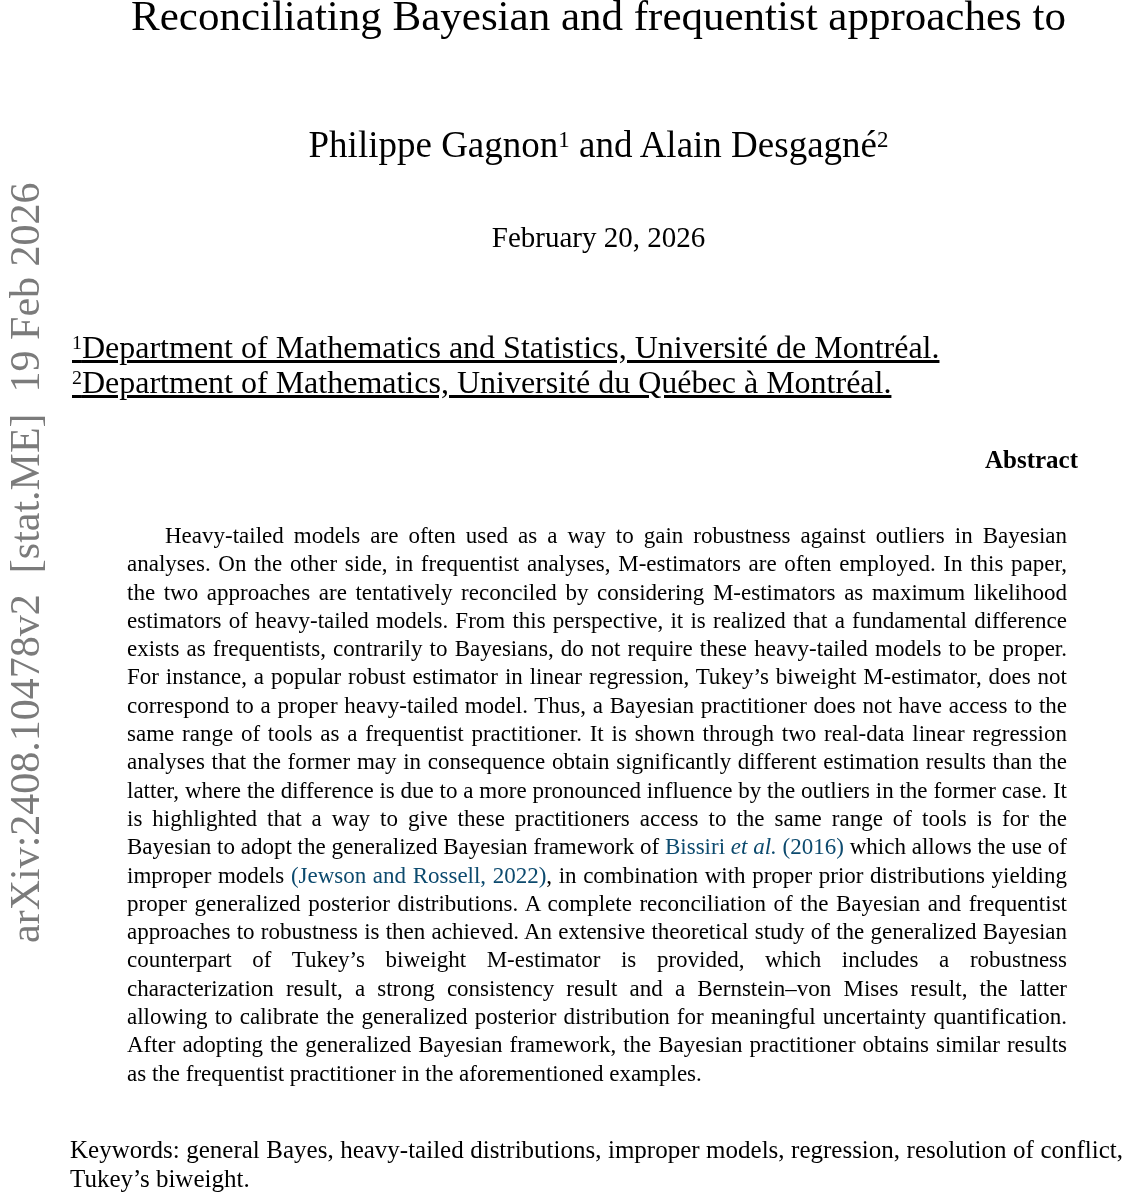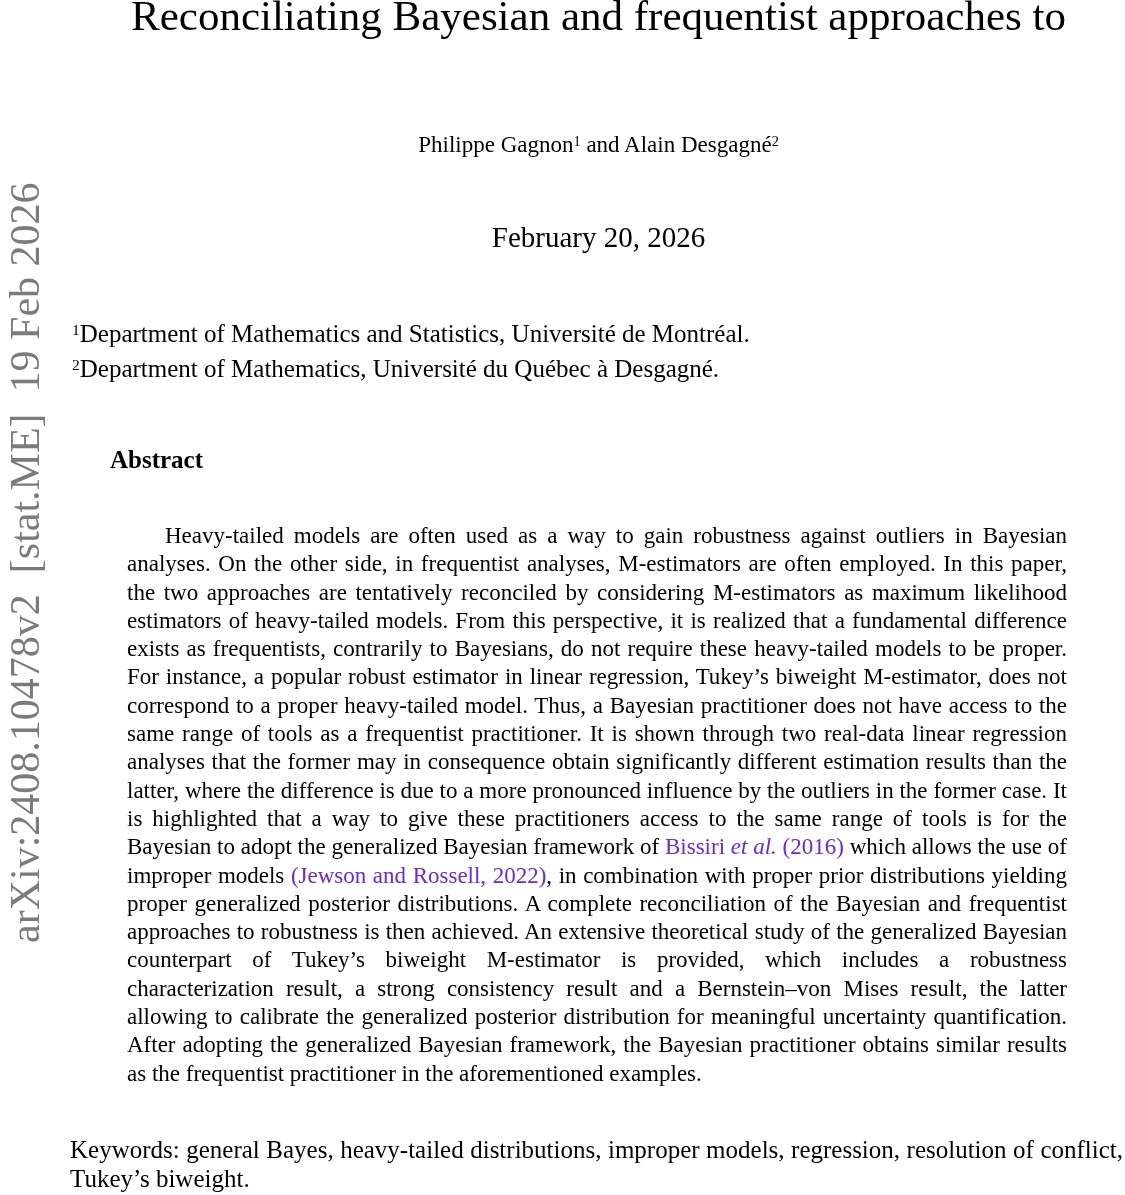--- a/index.html
+++ b/index.html
@@ -36,21 +36,21 @@
     font-size: 43px;
     line-height: 53px;
   }
   .title-line { display: block; }
   .authors-line {
     position: absolute;
     left: 72px;
     top: 127px;
     width: 1053px;
     text-align: center;
-    font-size: 23px;
+    font-size: 37px;
     line-height: 36px;
   }
   .date-line {
     position: absolute;
     left: 72px;
     top: 191px;
     width: 1053px;
     text-align: center;
     font-size: 29px;
     line-height: 36px;
@@ -59,48 +59,49 @@
   sup {
     font-size: 62%;
     vertical-align: baseline;
     position: relative;
     top: -0.45em;
     line-height: 0;
   }
   .affiliations-block {
     position: absolute;
     left: 72px;
-    top: 317px;
+    top: 330px;
     width: 1053px;
-    font-size: 25px;
+    font-size: 32px;
     line-height: 34.5px;
+    text-decoration: underline;
   }
   .abstract-heading {
     position: absolute;
-    left: 110px;
+    left: 138px;
     top: 445px;
     width: 940px;
-    text-align: left;
+    text-align: right;
     font-size: 25px;
     font-weight: bold;
     line-height: 29px;
   }
   .abstract-body {
     position: absolute;
     left: 127px;
     top: 522px;
     width: 940px;
     margin: 0;
     font-size: 23px;
     line-height: 28.3px;
     text-align: justify;
     text-indent: 38px;
   }
   .cite {
-    color: #6d28d9;
+    color: #0c4a6e;
     text-decoration: none;
     cursor: pointer;
   }
   .keywords-line {
     position: absolute;
     left: 70px;
     top: 1135px;
     width: 1053px;
     margin: 0;
     font-size: 25px;
@@ -118,21 +119,21 @@
   <h1 class="title-block" style="margin:0; font-weight:normal;">
     <span class="title-line">Reconciliating Bayesian and frequentist approaches to</span>
   </h1>
 
   <div class="authors-line"><span>Philippe Gagnon</span><sup>1</sup><span> and </span><span>Alain Desgagné</span><sup>2</sup></div>
 
   <div class="date-line">February 20, 2026</div>
 
   <div class="affiliations-block">
     <div><sup>1</sup><span>Department of Mathematics and Statistics, Université de Montréal.</span></div>
-    <div><sup>2</sup><span>Department of Mathematics, Université du Québec à Desgagné.</span></div>
+    <div><sup>2</sup><span>Department of Mathematics, Université du Québec à Montréal.</span></div>
   </div>
 
   <div class="abstract-heading">Abstract</div>
 
   <p class="abstract-body"><span>Heavy-tailed models are often used as a way to gain robustness against outliers in Bayesian analyses. On the other side, in frequentist analyses, M-estimators are often employed. In this paper, the two approaches are tentatively reconciled by considering M-estimators as maximum likelihood estimators of heavy-tailed models. From this perspective, it is realized that a fundamental difference exists as frequentists, contrarily to Bayesians, do not require these heavy-tailed models to be proper. For instance, a popular robust estimator in linear regression, Tukey’s biweight M-estimator, does not correspond to a proper heavy-tailed model. Thus, a Bayesian practitioner does not have access to the same range of tools as a frequentist practitioner. It is shown through two real-data linear regression analyses that the former may in consequence obtain significantly different estimation results than the latter, where the difference is due to a more pronounced influence by the outliers in the former case. It is highlighted that a way to give these practitioners access to the same range of tools is for the Bayesian to adopt the generalized Bayesian framework of </span><a class="cite"><span>Bissiri </span><i>et al.</i><span> (2016)</span></a><span> which allows the use of improper models </span><a class="cite">(Jewson and Rossell, 2022)</a><span>, in combination with proper prior distributions yielding proper generalized posterior distributions. A complete reconciliation of the Bayesian and frequentist approaches to robustness is then achieved. An extensive theoretical study of the generalized Bayesian counterpart of Tukey’s biweight M-estimator is provided, which includes a robustness characterization result, a strong consistency result and a Bernstein–von Mises result, the latter allowing to calibrate the generalized posterior distribution for meaningful uncertainty quantification. After adopting the generalized Bayesian framework, the Bayesian practitioner obtains similar results as the frequentist practitioner in the aforementioned examples.</span></p>
 
   <p class="keywords-line"><span>Keywords:</span><span> general Bayes, heavy-tailed distributions, improper models, regression, resolution of conflict, Tukey’s biweight.</span></p>
 
 </div>
 

